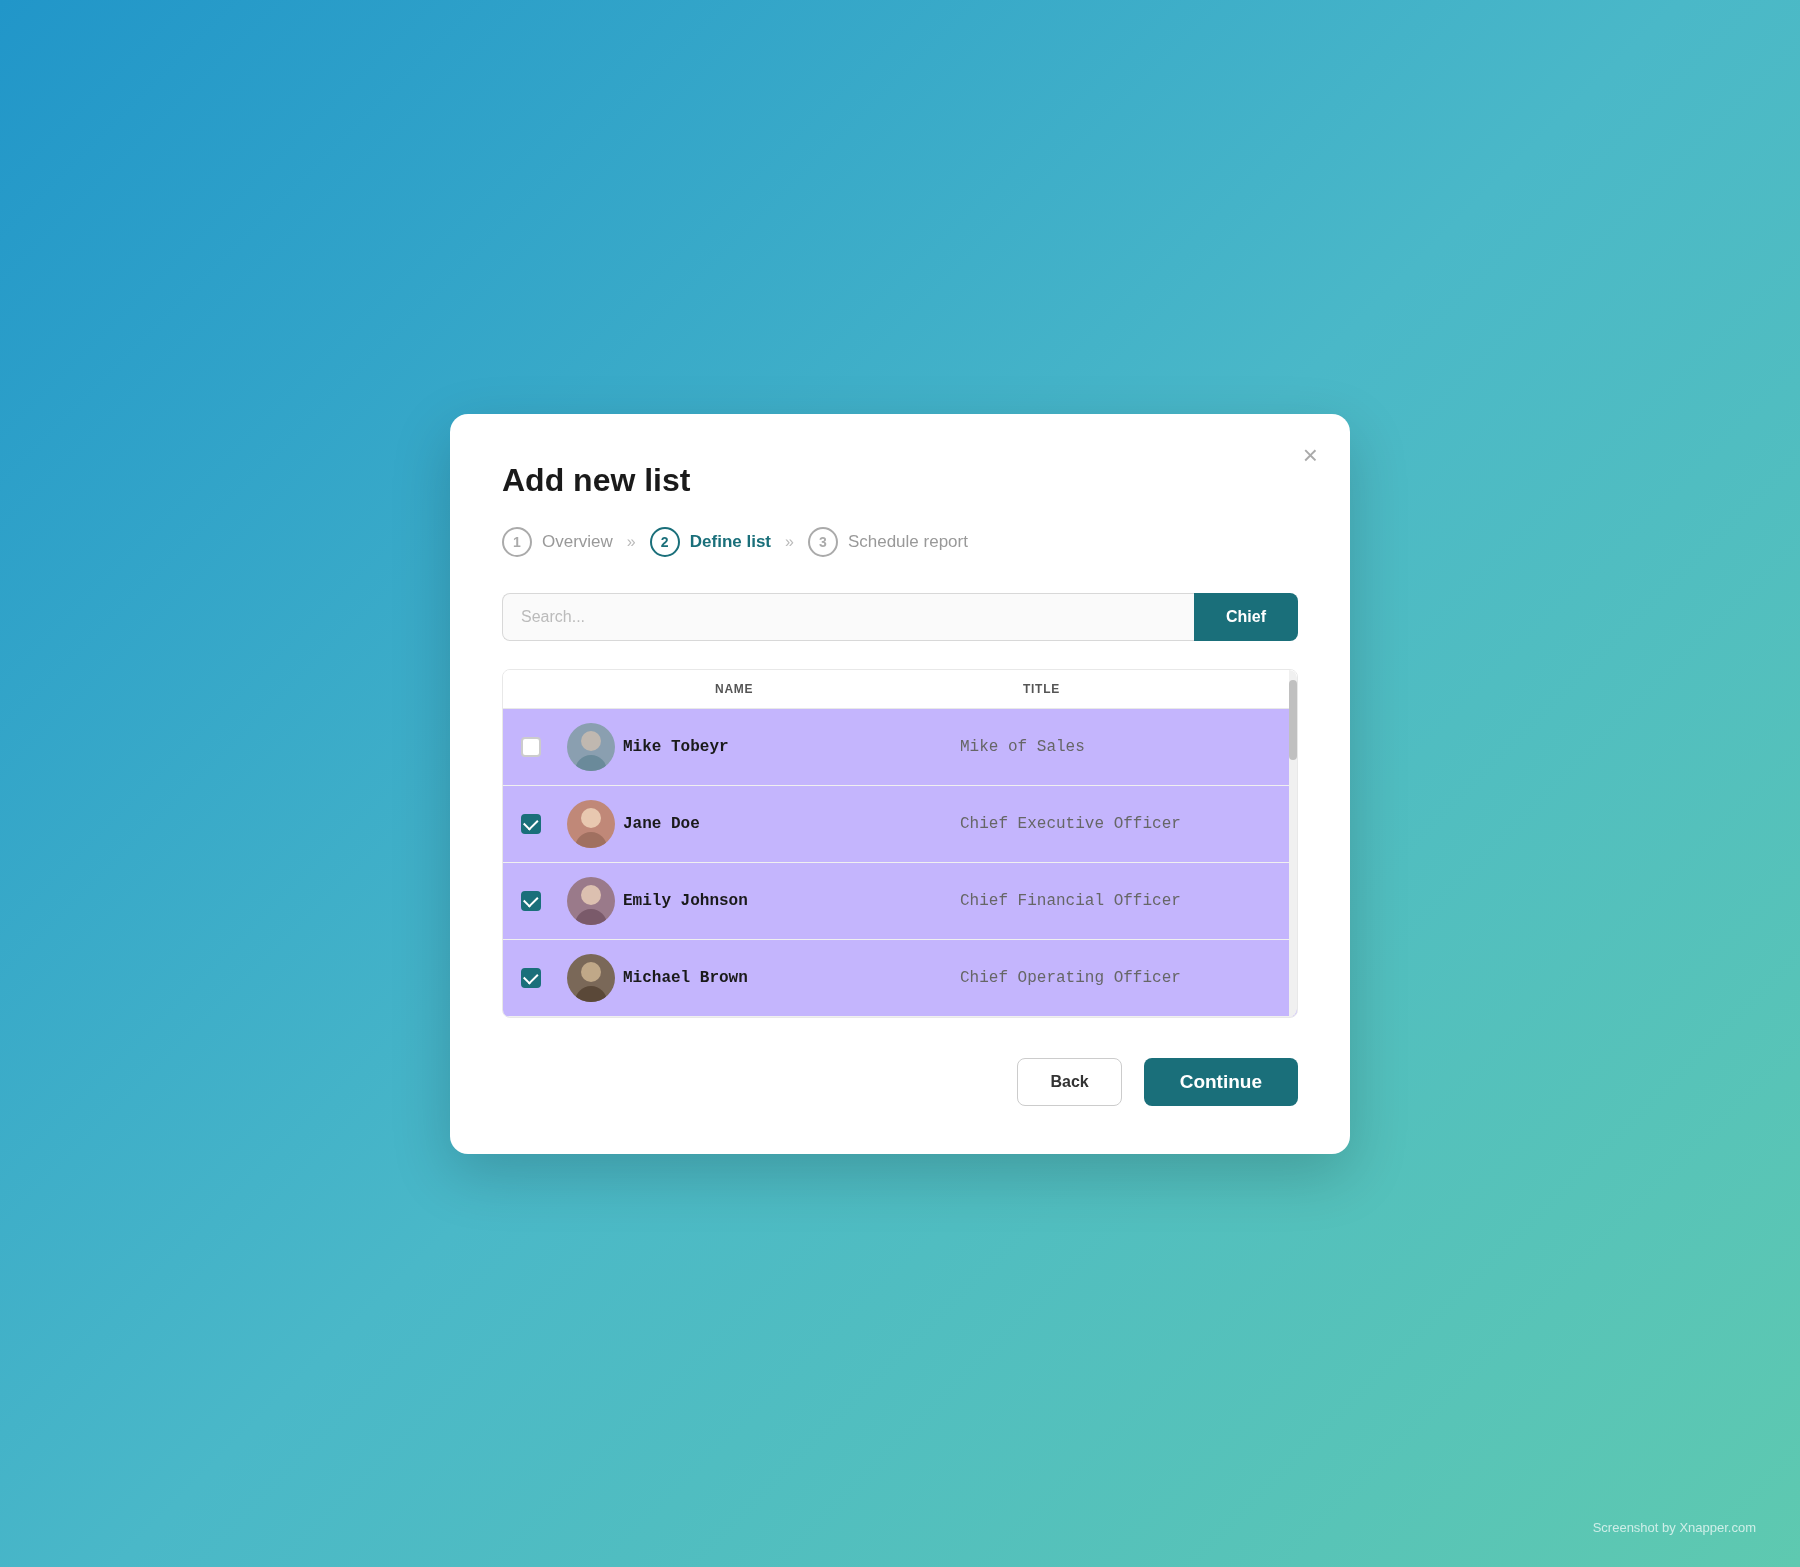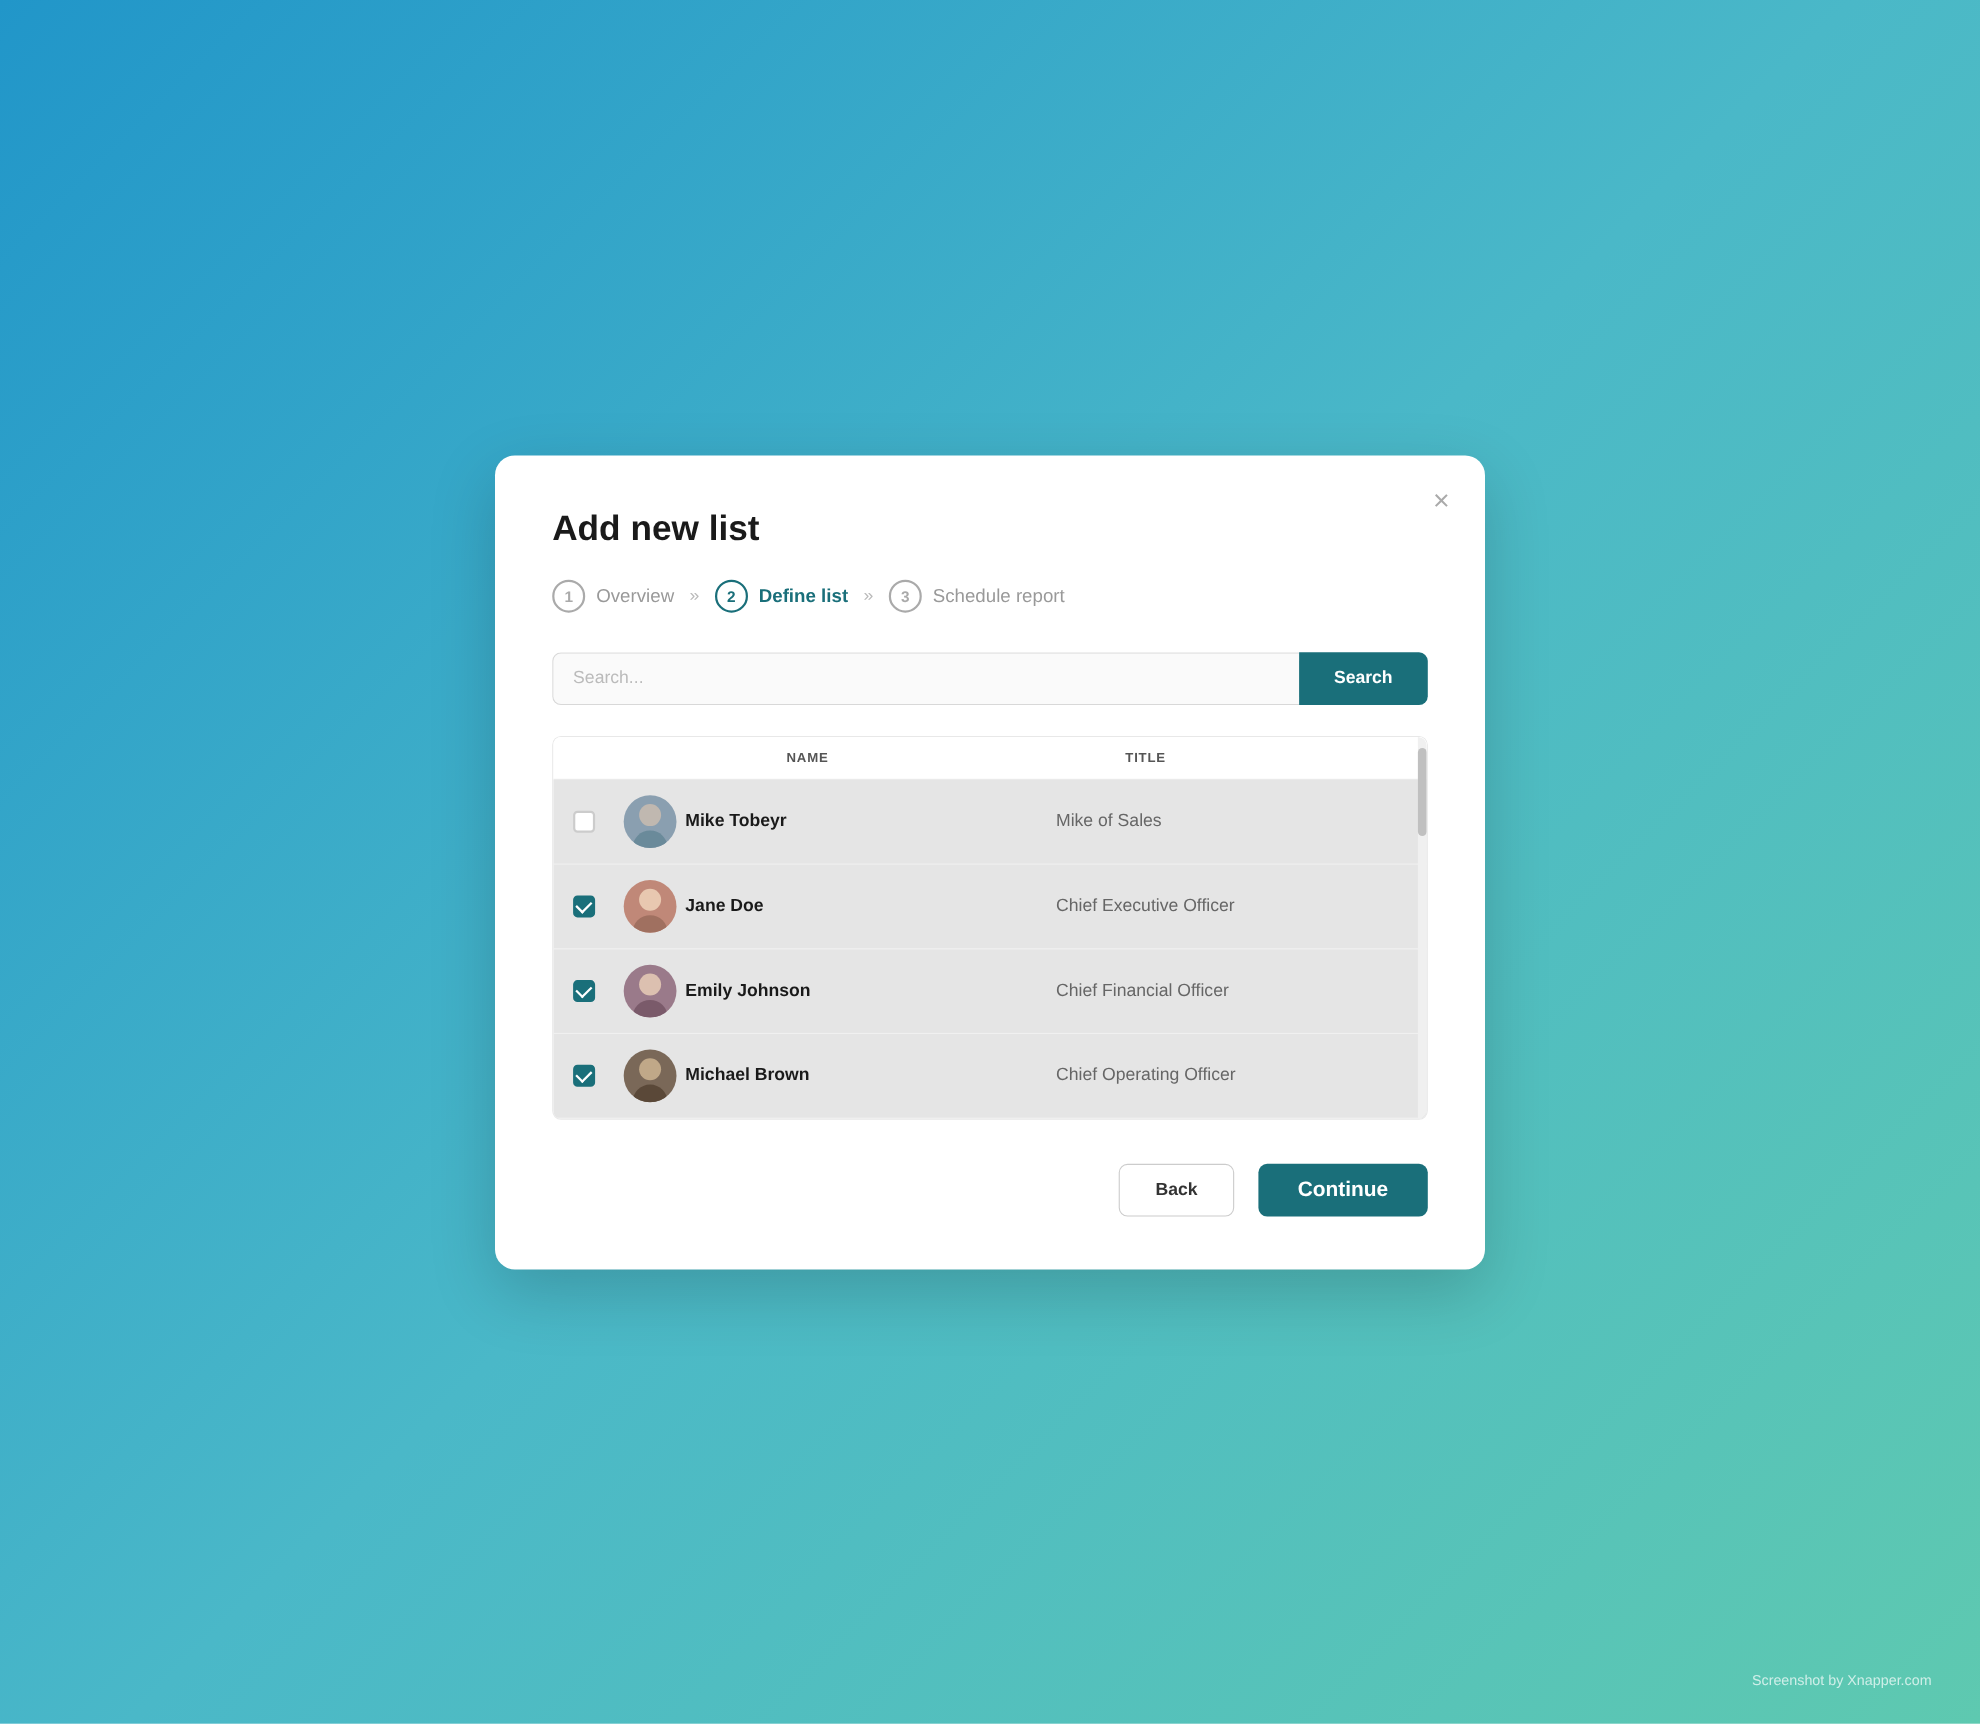--- a/index.html
+++ b/index.html
@@ -158,21 +158,22 @@
 
     .table-header-cell.name-col { padding-left: 8px; }
     .table-header-cell.title-col { padding-left: 0; }
 
     .table-row {
       display: grid;
       grid-template-columns: 56px 64px 1fr 1fr;
       align-items: center;
       padding: 14px 0;
       border-bottom: 1px solid #f0f0f0;
-      background: #e5e5e5;
+      background: #c4b5fd;
+      font-family: Liberation Mono, monospace;
     }
 
     .table-row:last-child {
       border-bottom: none;
     }
 
     .checkbox-cell {
       display: flex;
       align-items: center;
       justify-content: center;
@@ -318,21 +319,21 @@
     </div>
     <span class="step-chevron">»</span>
     <div class="step">
       <div class="step-circle inactive">3</div>
       <span class="step-label inactive">Schedule report</span>
     </div>
   </div>
 
   <div class="search-row">
     <input class="search-input" type="text" placeholder="Search..." style="">
-    <button class="search-button">Search</button>
+    <button class="search-button">Chief</button>
   </div>
 
   <div class="table-container">
     <div class="table-header">
       <div></div>
       <div></div>
       <div class="table-header-cell name-col">NAME</div>
       <div class="table-header-cell title-col">TITLE</div>
     </div>
 

